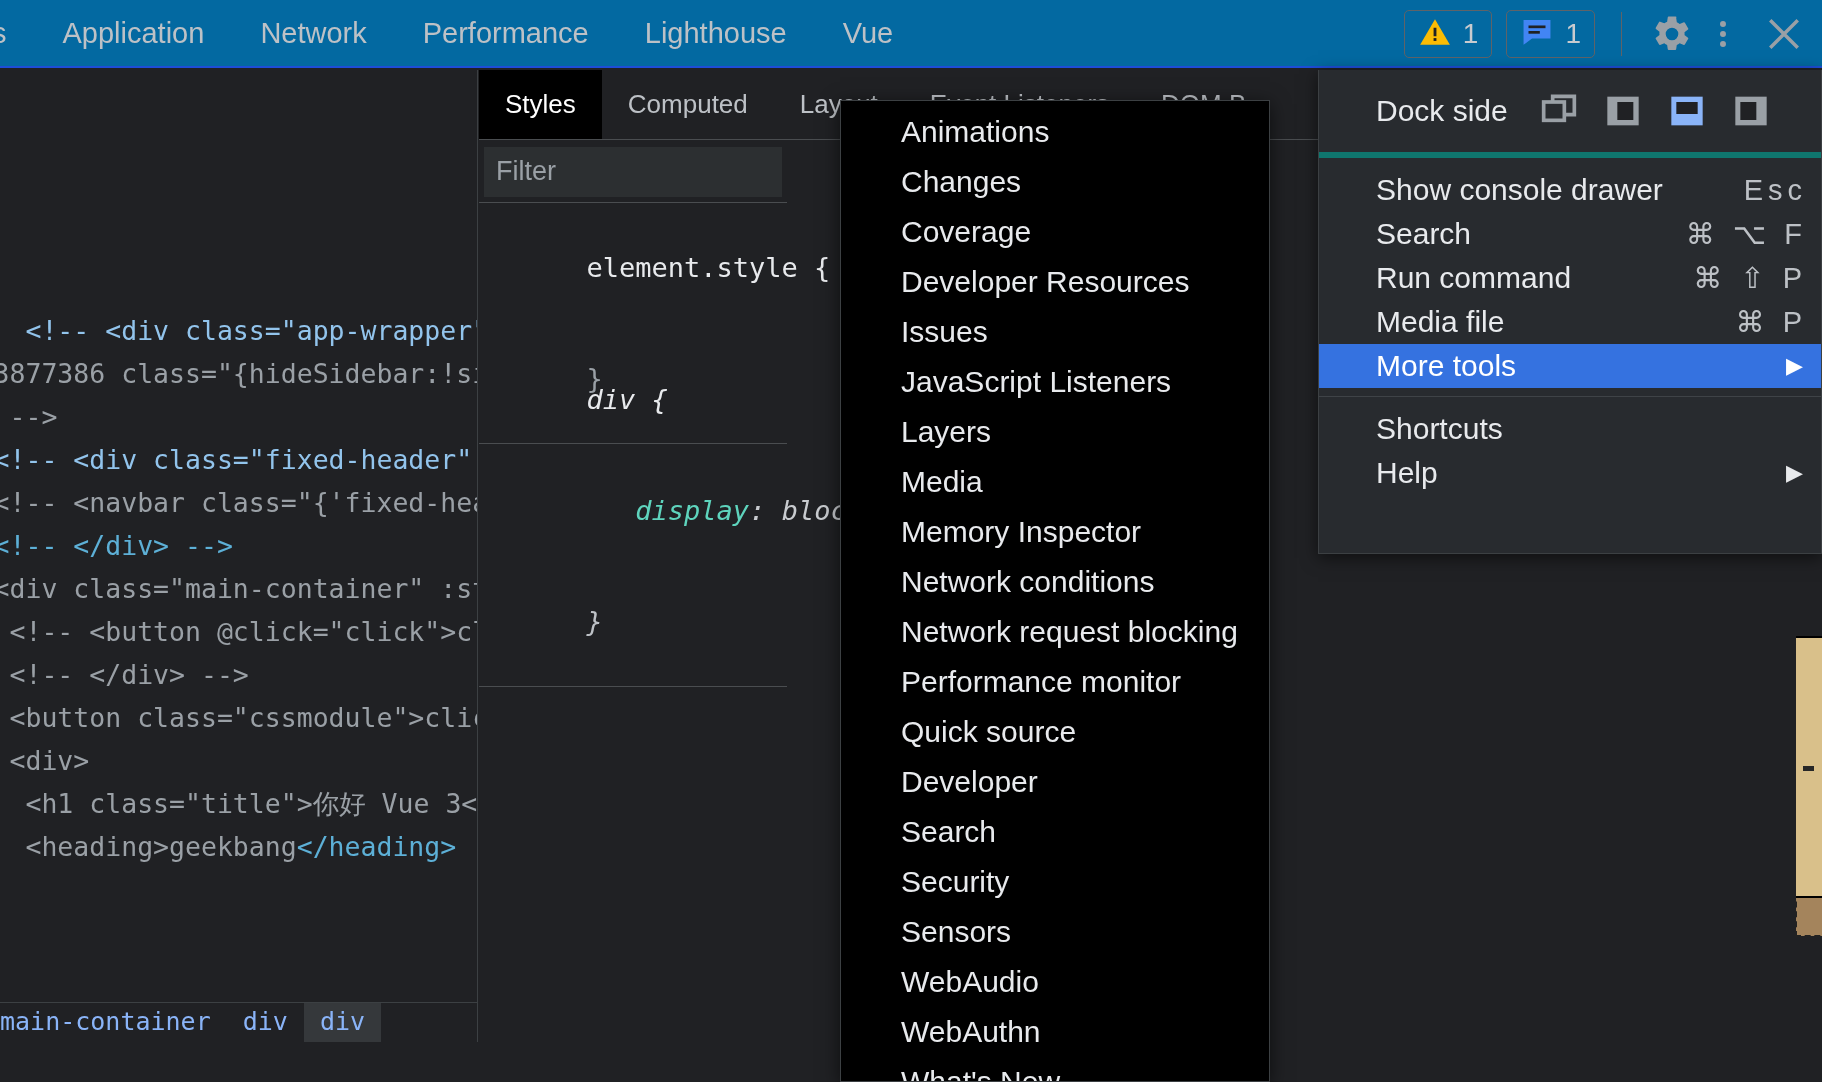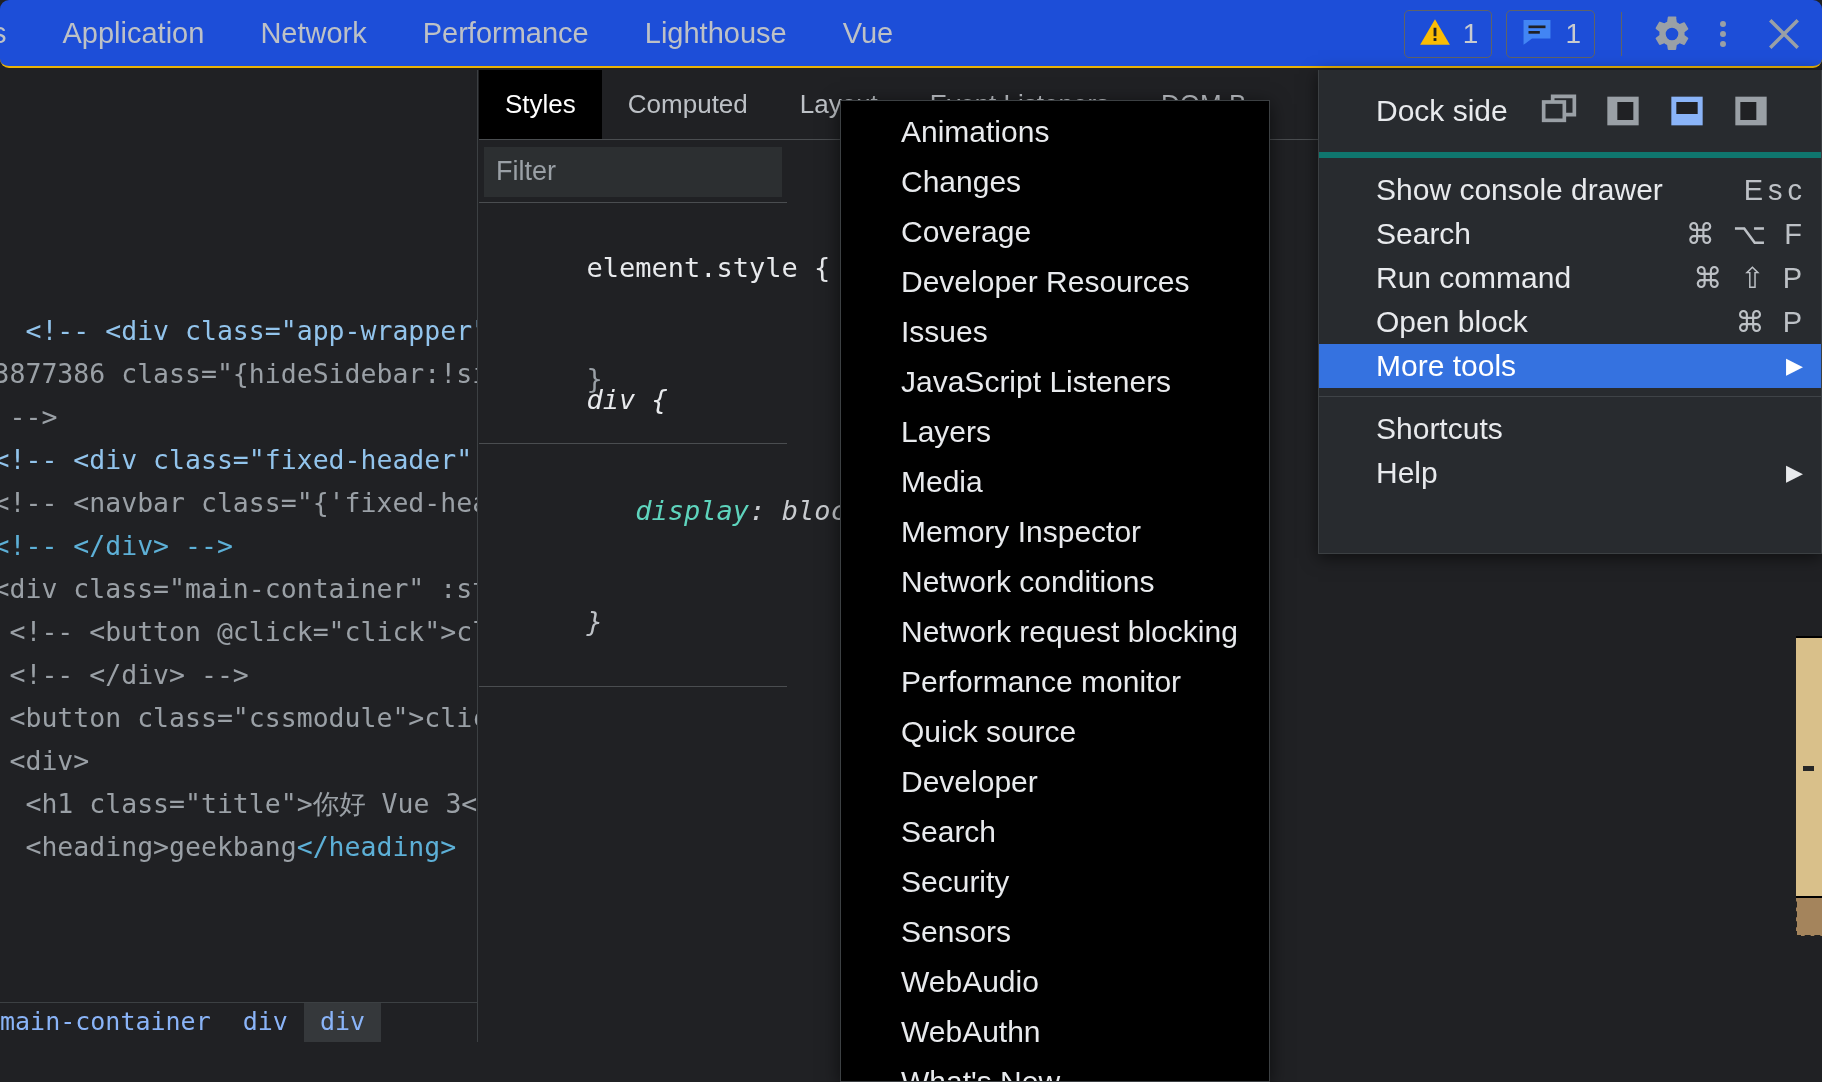--- a/index.html
+++ b/index.html
@@ -20,25 +20,24 @@
     height: 1082px;
     background: #202124;
   }
 
   
   #toolbar {
     position: absolute;
     left: 0; top: 0;
     width: 1822px;
     height: 68px;
-    background: #1d4ed8;
-    border-bottom: 2px solid #eab308;
-    display: flex;
-    align-items: center;
-    border-radius: 9px;
+    background: #0369a1;
+    border-bottom: 2px solid #1d4ed8;
+    display: flex;
+    align-items: center;
   }
 
   .tabstrip {
     display: flex;
     align-items: center;
     height: 68px;
     flex: 0 0 auto;
   }
 
   .panel-tab {
@@ -502,21 +501,21 @@
           </div>
           <div class="mi">
             <span>Search</span>
             <span class="accel">⌘ ⌥ F</span>
           </div>
           <div class="mi">
             <span>Run command</span>
             <span class="accel">⌘ ⇧ P</span>
           </div>
           <div class="mi">
-            <span>Open block</span>
+            <span>Media file</span>
             <span class="accel">⌘ P</span>
           </div>
           <div class="mi selected">
             <span>More tools</span>
             <span class="arrow">▶</span>
           </div>
         </div>
         <div class="menu-section">
           <div class="mi">
             <span>Shortcuts</span>

